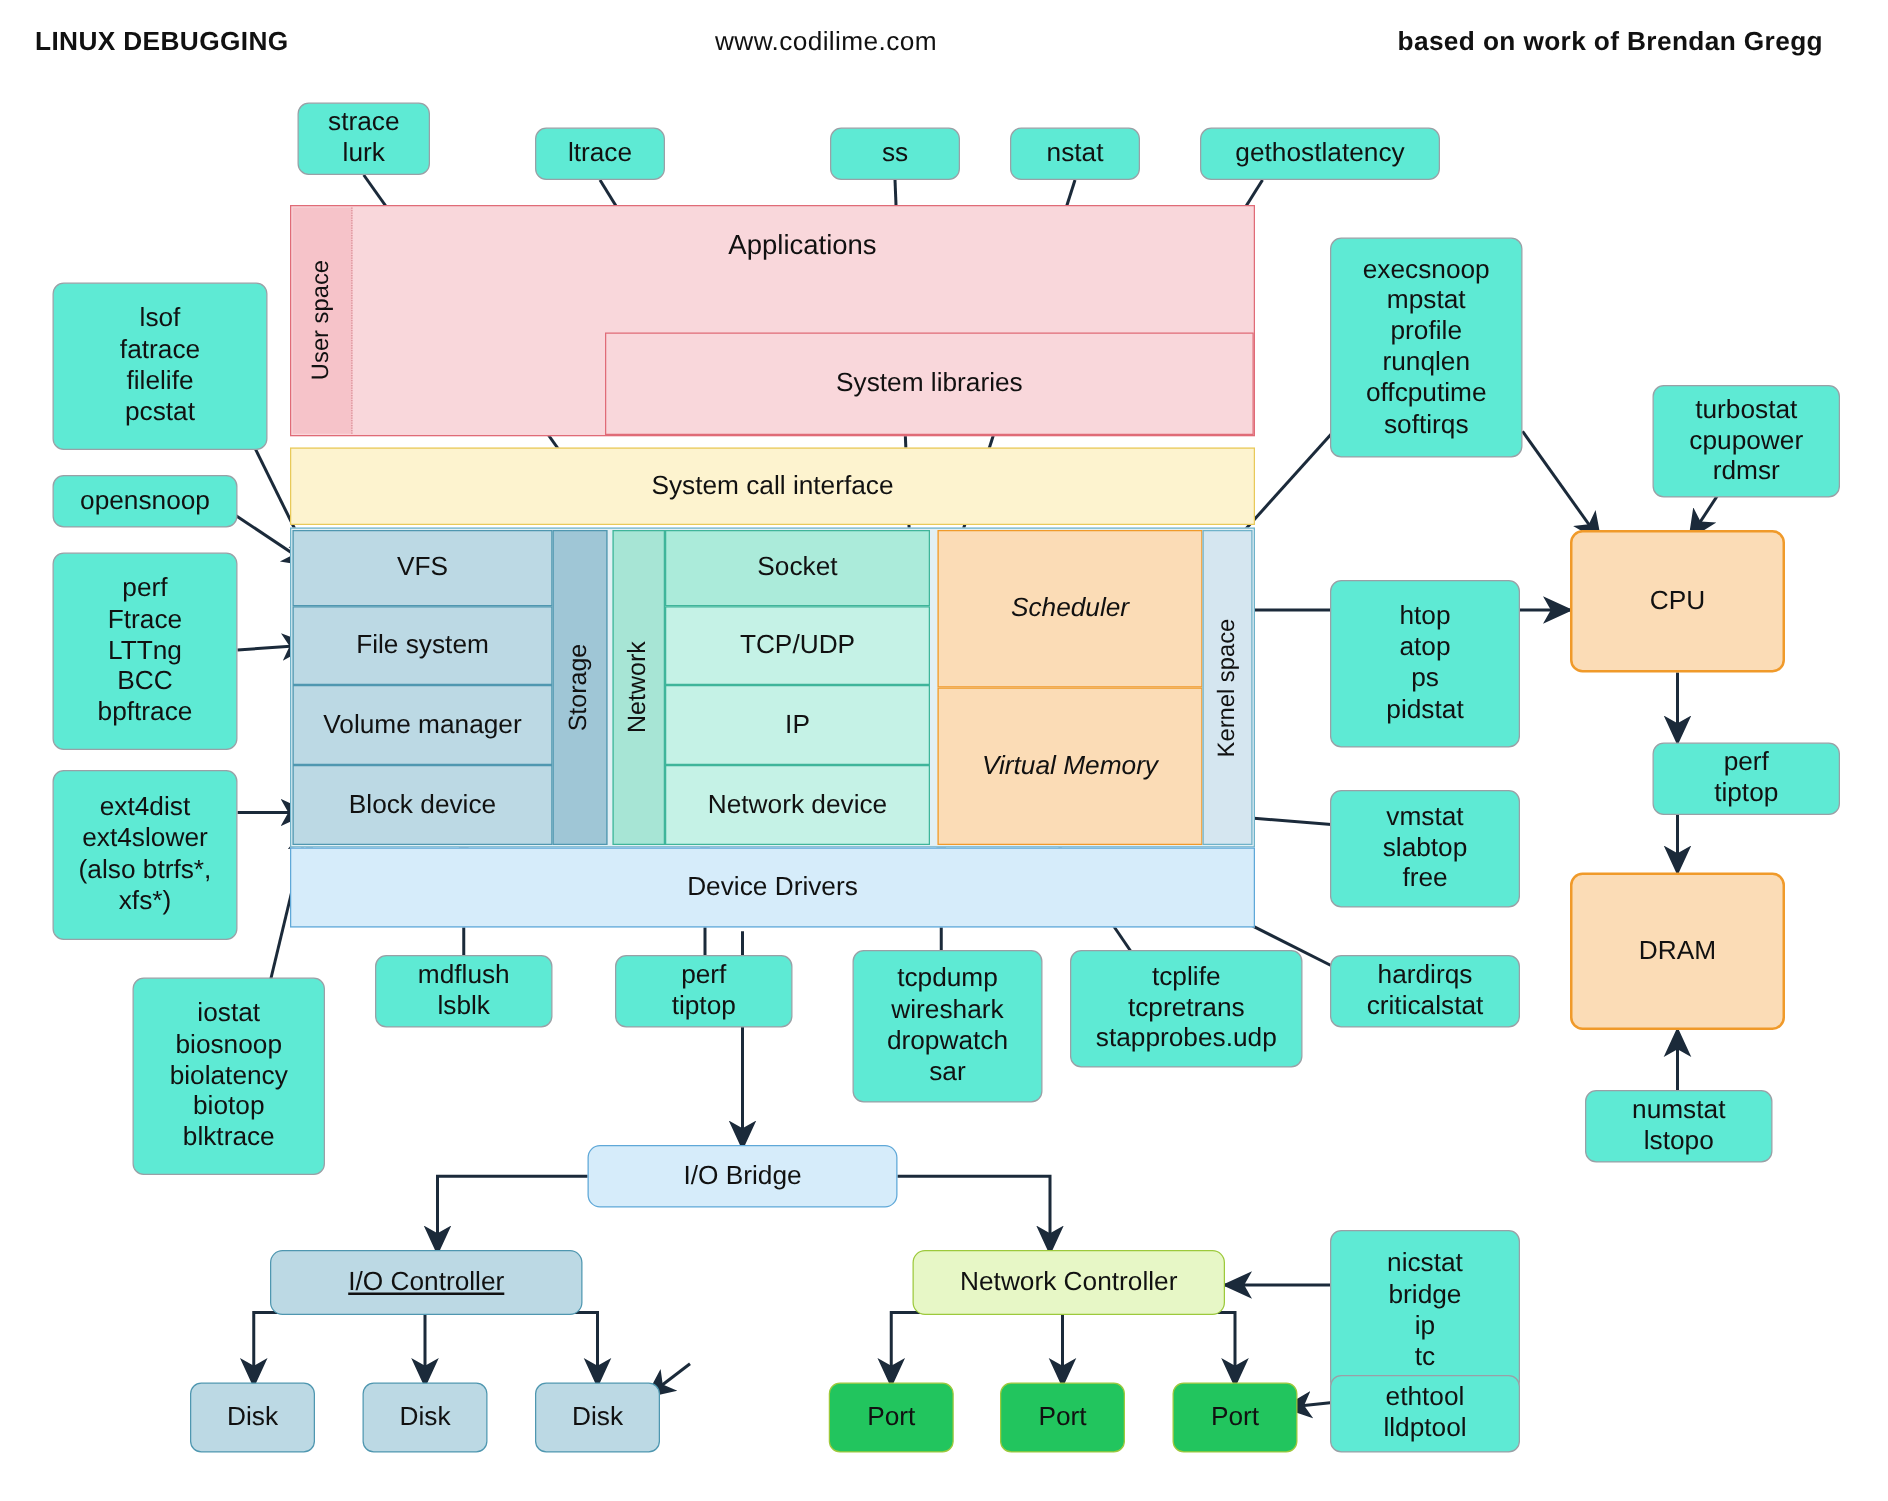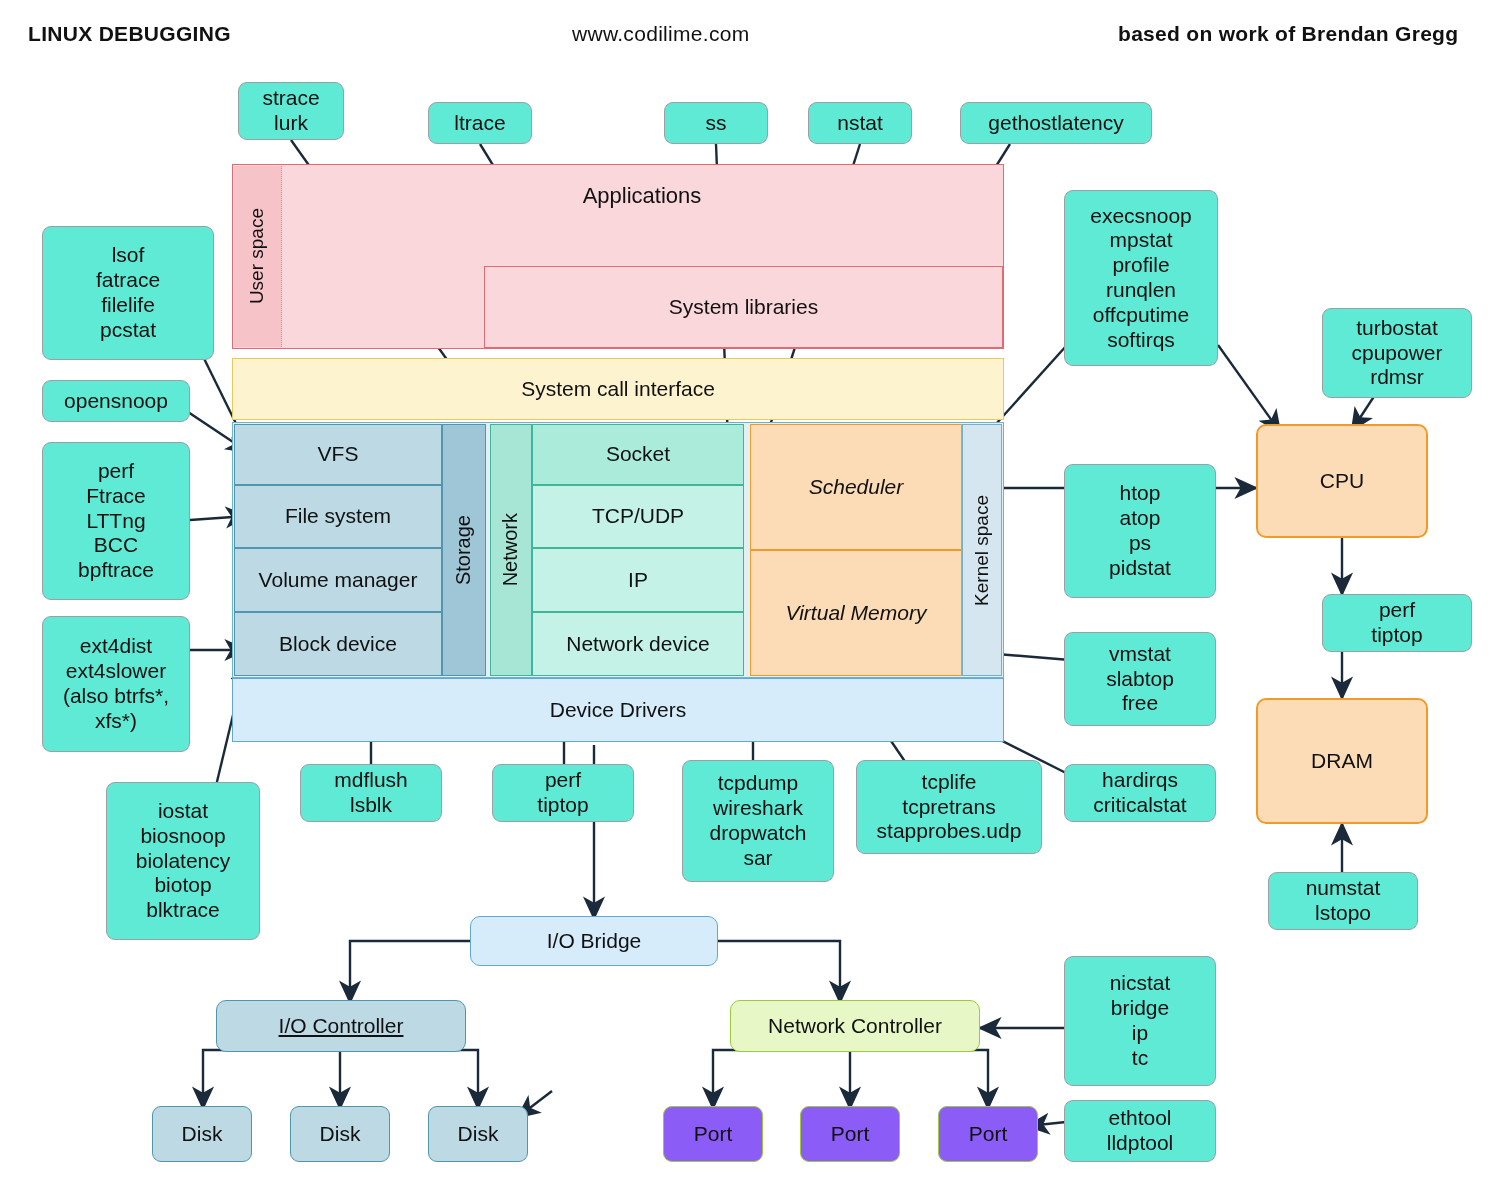--- a/index.html
+++ b/index.html
@@ -119,21 +119,21 @@
     background: #bcd9e4;
     border: 1.6px solid #4f97b0;
     border-radius: 9px;
   }
   .netctrl {
     background: #e7f7c6;
     border: 1.6px solid #9dc93c;
     border-radius: 10px;
   }
   .port {
-    background: #8b5cf6;
+    background: #22c55e;
     border: 1.6px solid #9dc93c;
     border-radius: 9px;
   }
   svg.overlay {
     position: absolute;
     left: 0; top: 0;
     width: 1510px;
     height: 1201px;
     pointer-events: none;
   }
@@ -329,20 +329,20 @@
 offcputime
 softirqs</div>
   <div class="box tool" style="left:1322px; top:308px; width:150px; height:90px;">turbostat
 cpupower
 rdmsr</div>
   <div class="box tool" style="left:1322px; top:594px; width:150px; height:58px;">perf
 tiptop</div>
   <div class="box tool" style="left:1268px; top:872px; width:150px; height:58px;">numstat
 lstopo</div>
 
-  <div class="box tool" style="left:1064px; top:956px; width:152px; height:130px;">nicstat
+  <div class="box tool" style="left:1064px; top:984px; width:152px; height:130px;">nicstat
 bridge
 ip
 tc</div>
   <div class="box tool" style="left:1064px; top:1100px; width:152px; height:62px;">ethtool
 lldptool</div>
 
 </div>
 
 </body></html>

